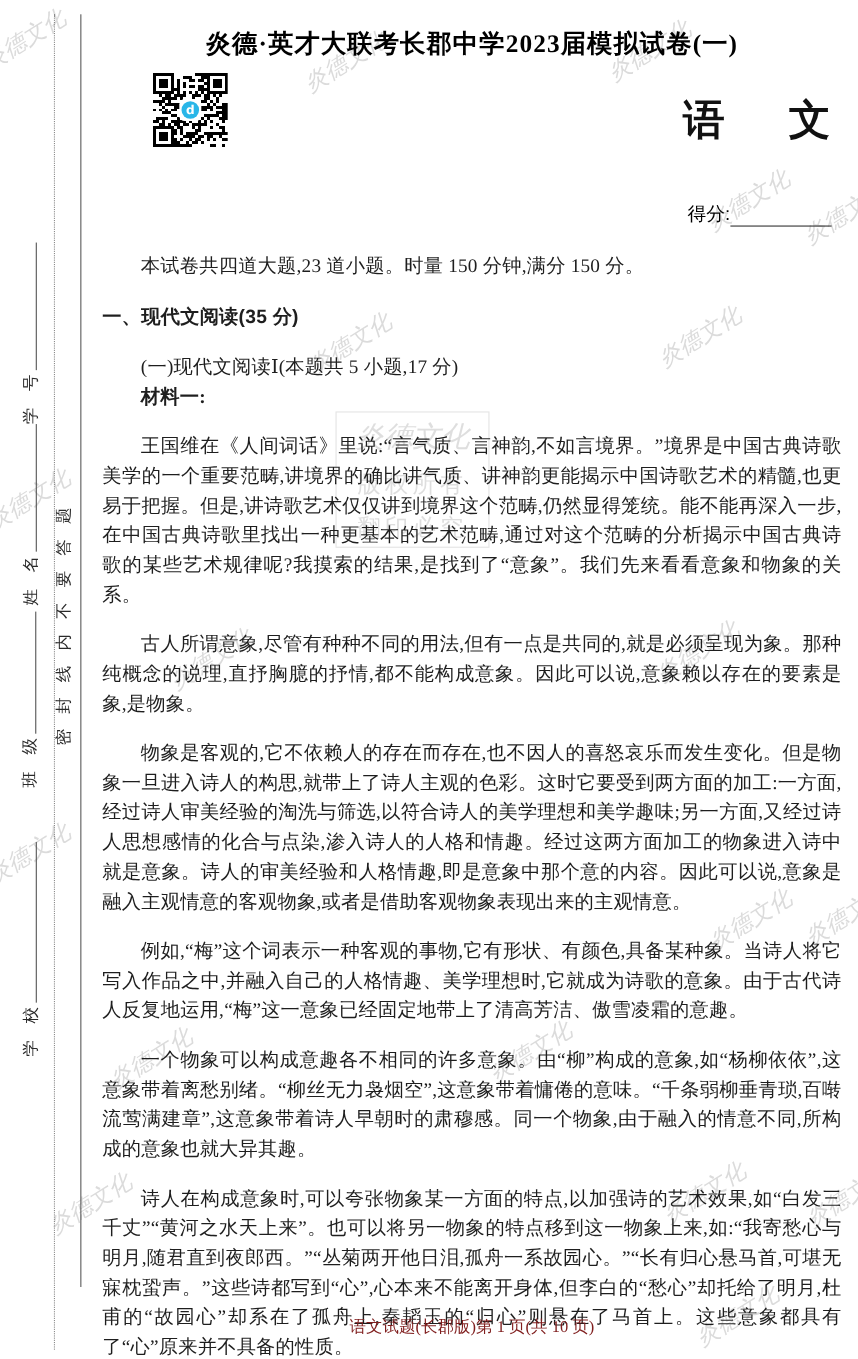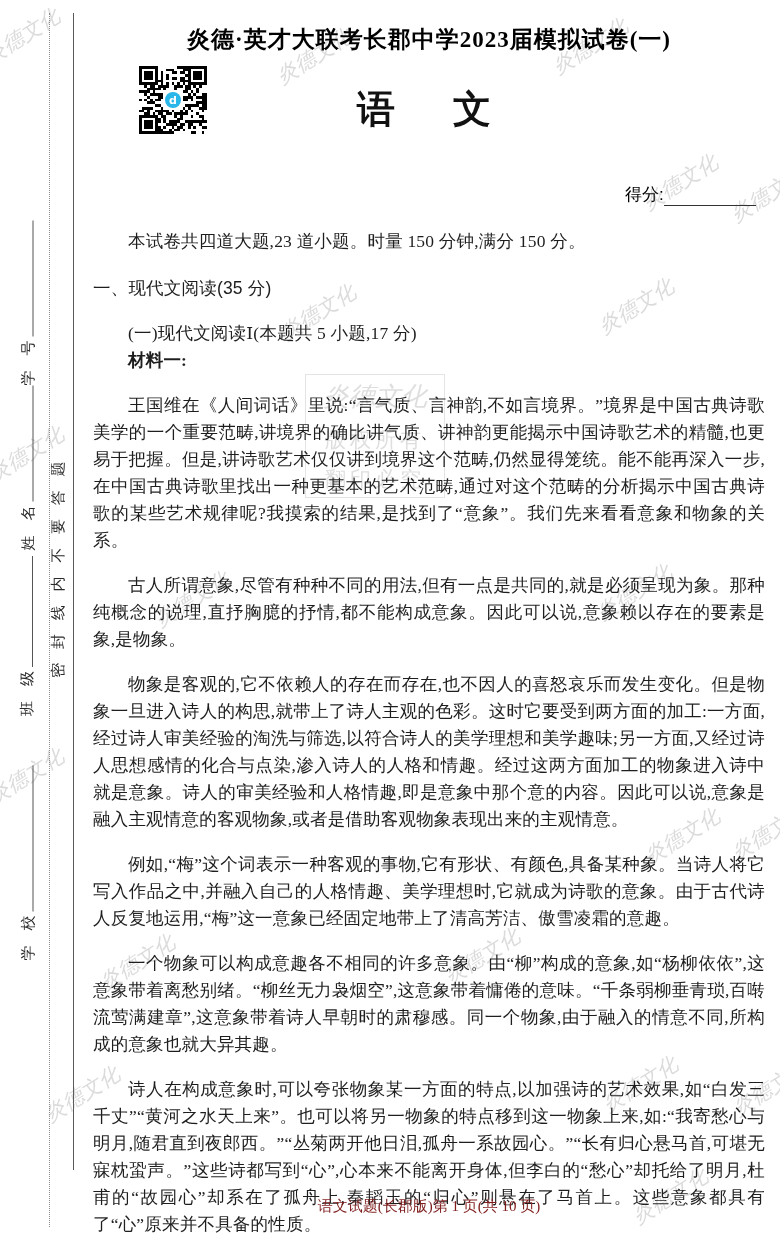--- a/index.html
+++ b/index.html
@@ -21,41 +21,41 @@
   .side-field .blank { flex:1; border-bottom:1px solid #555; height:55%; margin-left:4px; }
 
   .seal-notice { position:absolute; height:18px; display:flex; align-items:center;
     transform:rotate(-90deg); font-size:15px; letter-spacing:5px; color:#2a2a2a;
     white-space:nowrap; justify-content:center; }
 
   
   .exam-title { position:absolute; left:93px; top:24px; width:672px; text-align:center;
     font-size:23px; font-weight:bold; letter-spacing:1px; color:#000000;
     font-family:"Liberation Serif","DejaVu Serif",serif; }
-  .subject-title { position:absolute; left:93px; top:84px; width:672px; text-align:center;
+  .subject-title { position:absolute; left:93px; top:84px; width:672px; text-align:right;
     font-size:38px; font-weight:bold; letter-spacing:10px; color:#111; }
 
   .qr-wrap { position:absolute; left:139px; top:66px; width:68px; height:68px; }
   .qr-wrap svg { display:block; }
   .qr-logo { position:absolute; left:24px; top:24px; width:20px; height:20px;
     background:#fff; border-radius:5px; display:flex; align-items:center; justify-content:center; }
   .qr-logo .dot { width:16px; height:16px; border-radius:50%;
     display:flex; align-items:center; justify-content:center;
     color:#fff; font-family:"DejaVu Sans","Liberation Sans",sans-serif;
     font-size:11px; font-weight:bold; line-height:1; }
 
   .score-row { position:absolute; left:625px; top:183px; display:flex; align-items:flex-end;
     font-family:"Liberation Sans","DejaVu Sans",sans-serif; font-size:17px; color:#000000; }
   .score-row .blank { width:92px; border-bottom:1px solid #333; height:20px; }
 
   
   .content { position:absolute; left:93px; top:210px; width:672px;
     font-size:17.5px; line-height:27px; text-align:justify; letter-spacing:0.2px; }
   .content p.indent { text-indent:2em;margin-top:18px; }
-  .sec-heading { font-weight:normal; margin-top:20px;
+  .sec-heading { font-weight:bold; margin-top:20px;
     font-family:"Liberation Sans","DejaVu Sans",sans-serif; font-size:17.5px; }
   .material-heading { font-weight:bold; text-indent:2em;
     font-family:Liberation Serif, serif; }
 
   .page-footer { position:absolute; left:93px; top:1197px; width:672px;
     text-align:center; font-size:15px; color:#7f1d1d; }
 
   
   .wm { position:absolute; font-size:21px; color:rgba(175,175,175,0.45);
     transform:rotate(-32deg); white-space:nowrap; font-style:italic;

